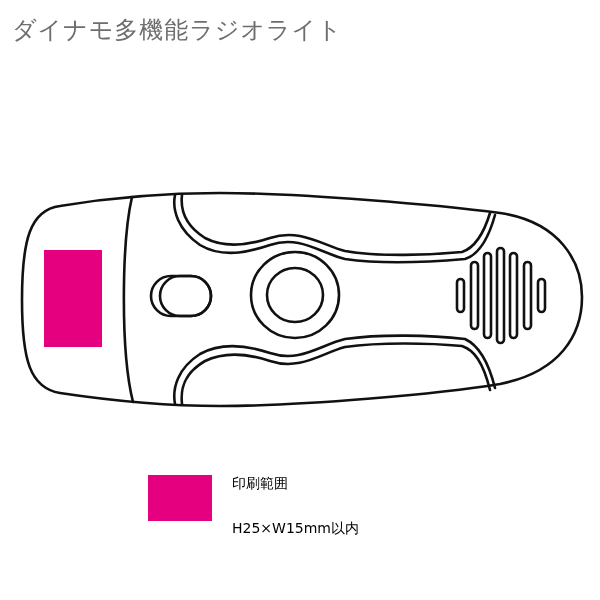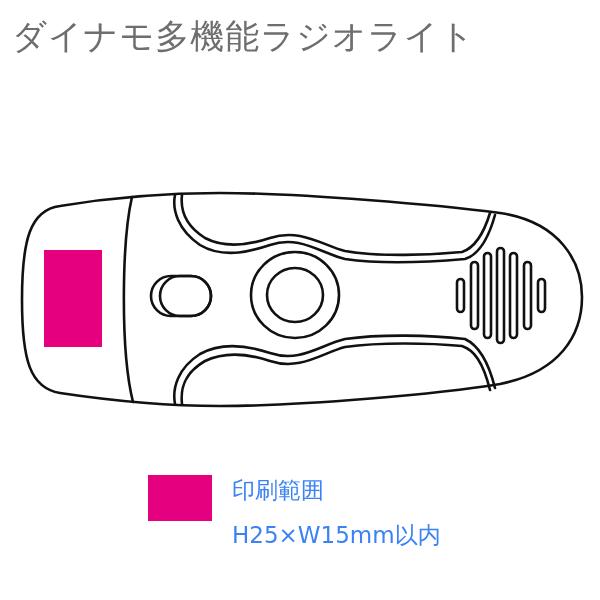--- a/index.html
+++ b/index.html
@@ -1,22 +1,22 @@
 <!DOCTYPE html>
 <html><head>
   <meta charset="utf-8">
   <style>
     html, body { margin:0; padding:0; background:#ffffff; }
     body { width:600px; height:600px; position:relative; overflow:hidden;
            font-family:"DejaVu Sans", sans-serif; }
-    .title { position:absolute; left:12px; top:14px; font-size:34px; color:#6e6e6e;
+    .title { position:absolute; left:12px; top:14px; font-size:24px; color:#6e6e6e;
              letter-spacing:1px; white-space:nowrap; font-weight:300; }
     svg.drawing { position:absolute; left:0; top:0; }
     .legend-swatch { position:absolute; left:148px; top:475px; width:64px; height:46px; }
-    .legend-label { position:absolute; left:232px; font-size:23px; color:#3b82f6; white-space:nowrap; }
+    .legend-label { position:absolute; left:232px; font-size:14px; color:#000000; white-space:nowrap; }
     .l1 { top:475px; }
     .l2 { top:520px; }
   </style>
 </head>
 <body>
 
 <div class="title">ダイナモ多機能ラジオライト</div>
 
 <svg class="drawing" width="600" height="600" viewBox="0 0 600 600">
   <g fill="none" stroke="#111" stroke-width="2.6" stroke-linecap="round" stroke-linejoin="round">

